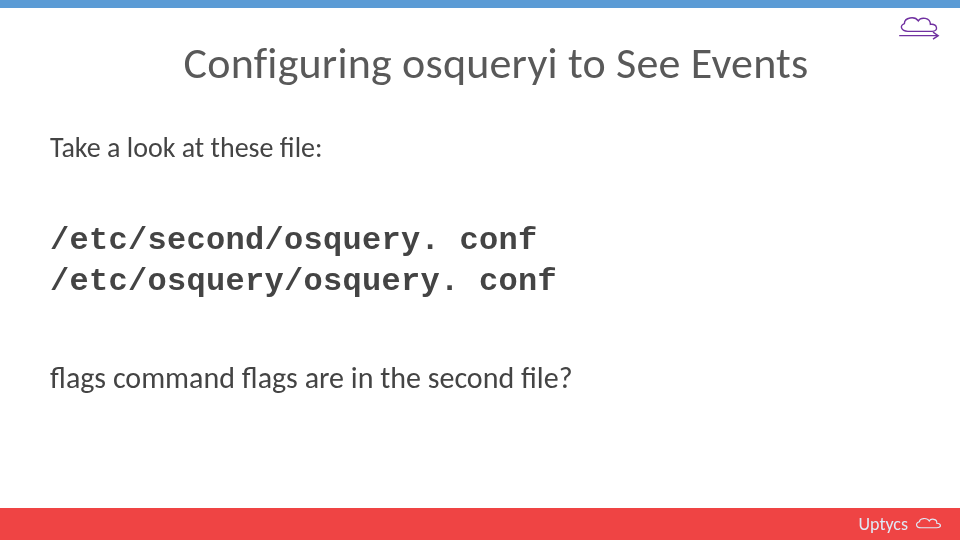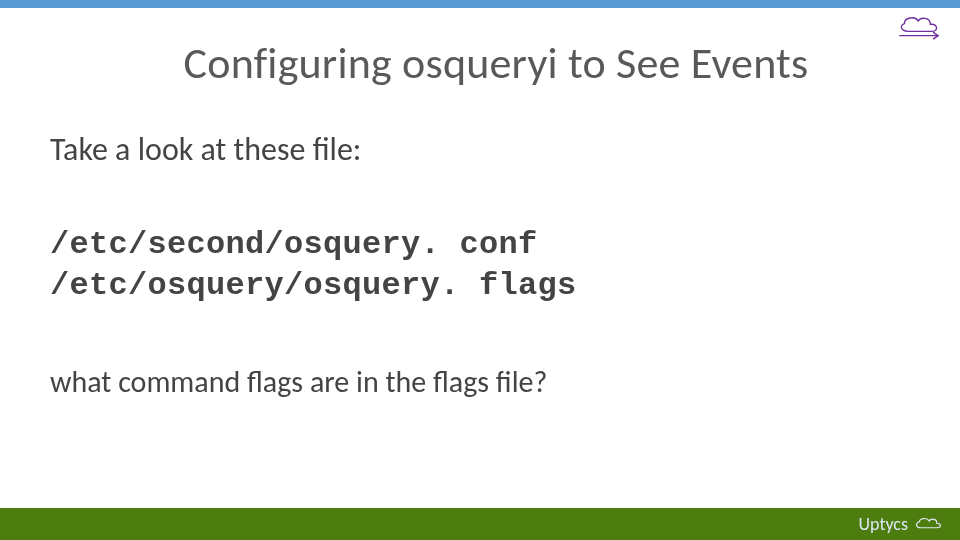--- a/index.html
+++ b/index.html
@@ -39,21 +39,21 @@
     margin-left: 16px;
   }
   .content {
     position: absolute;
     top: 130px;
     left: 50px;
     right: 50px;
     color: #3b3b3b;
   }
   .intro {
-    font-size: 32px;
+    font-size: 28px;
     font-weight: 400;
     color: #444444;
     margin-bottom: 56px;
   }
   .code-line {
     font-family: Consolas, "Courier New", monospace;
     font-size: 32px;
     font-weight: 600;
     color: #444444;
     line-height: 1.28;
@@ -63,21 +63,21 @@
     margin-top: 56px;
     font-size: 30px;
     font-weight: 400;
     color: #444444;
   }
   .bottom-bar {
     position: absolute;
     bottom: 0; left: 0;
     width: 100%;
     height: 32px;
-    background: #4d7c0f;
+    background: #ef4444;
     display: flex;
     align-items: center;
     justify-content: flex-end;
     padding-right: 18px;
   }
   .brand {
     display: flex;
     align-items: center;
     gap: 4px;
   }
@@ -104,23 +104,23 @@
     <polyline points="45,23 51,27 45,31"></polyline>
   </svg>
 </div>
 
 <h1 class="slide-title">Configuring osqueryi to See Events</h1>
 
 <div class="content">
   <p class="intro">Take a look at these file:</p>
 
   <div class="code-line">/etc/second/osquery. conf</div>
-  <div class="code-line">/etc/osquery/osquery. flags</div>
+  <div class="code-line">/etc/osquery/osquery. conf</div>
 
-  <p class="question">what command flags are in the flags file?</p>
+  <p class="question">flags command flags are in the second file?</p>
 </div>
 
 <div class="bottom-bar">
   <div class="brand">
     <span class="brand-text">Uptycs</span>
     <span>
       <svg viewBox="0 0 40 22" fill="none" stroke="#dfe9f5" stroke-width="1.6">
         <path d="M12 16 C5 16 4 9 10 8 C10 3 20 2 23 7 C25 3 34 4 33 10 C39 10 40 16 33 16 Z"></path>
       </svg>
     </span>

